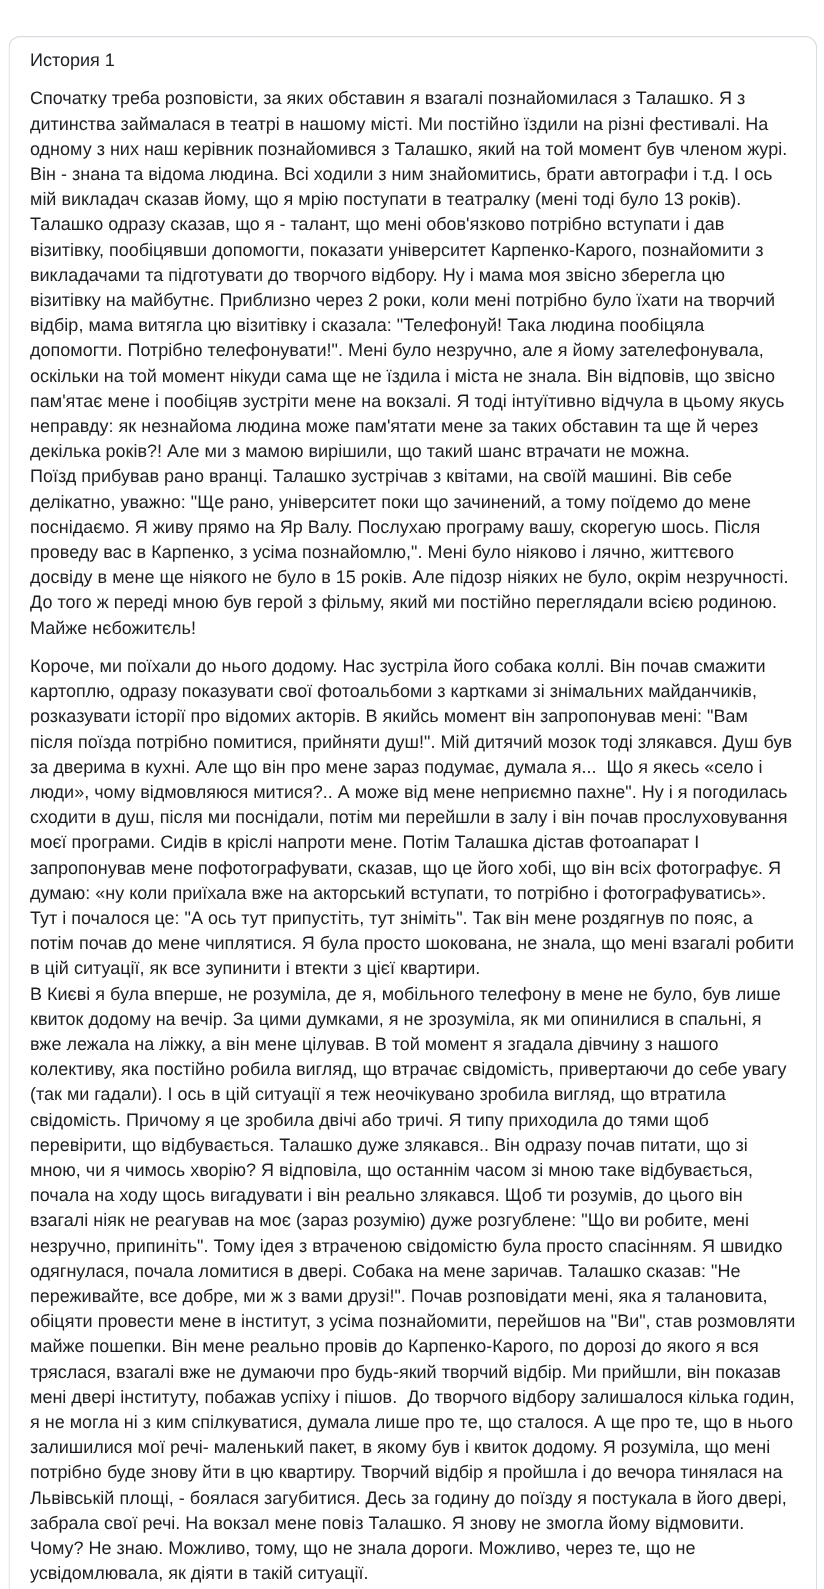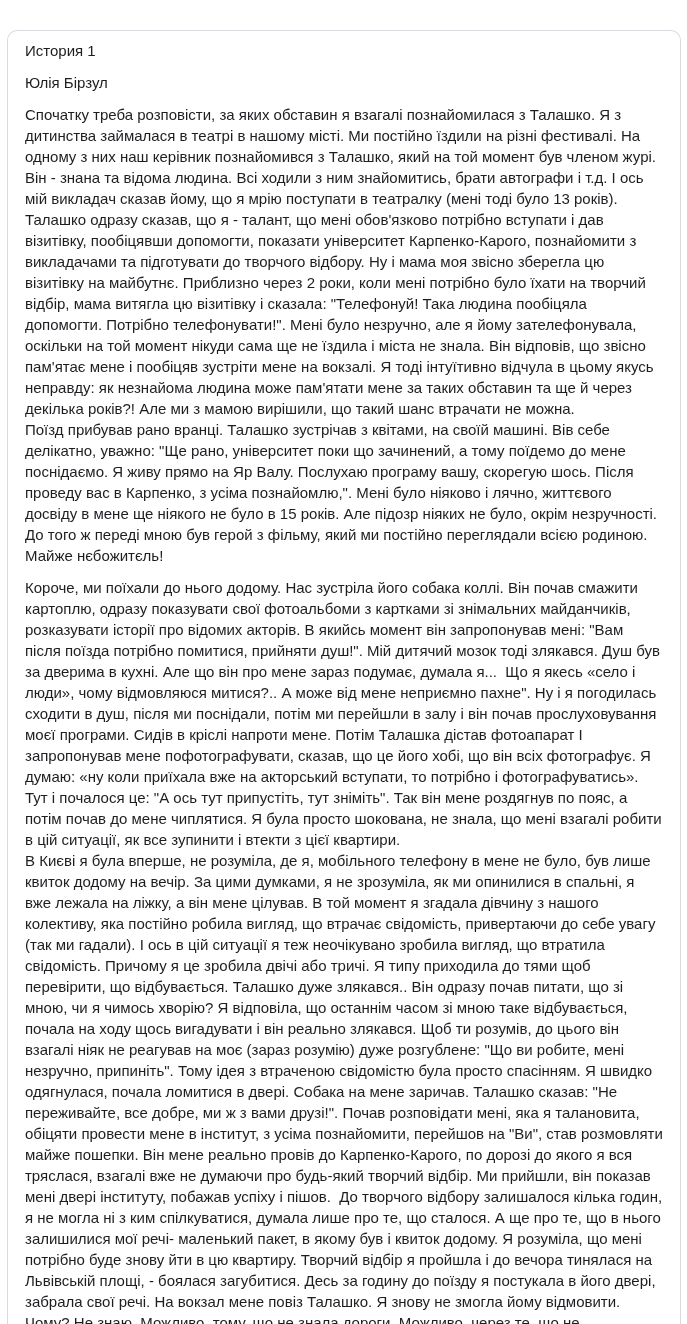--- a/index.html
+++ b/index.html
@@ -42,21 +42,20 @@
     white-space: pre-wrap;
     word-wrap: break-word;
   }
 </style>
 </head>
 <body>
 
 <div class="viewport">
   <div class="card">
     <div class="title">История 1</div>
-    <div class="author">Юлія Бірзул</div>
 
     <div class="paragraph">
       <div class="block">Спочатку треба розповісти, за яких обставин я взагалі познайомилася з Талашко. Я з дитинства займалася в театрі в нашому місті. Ми постійно їздили на різні фестивалі. На одному з них наш керівник познайомився з Талашко, який на той момент був членом журі. Він - знана та відома людина. Всі ходили з ним знайомитись, брати автографи і т.д. І ось мій викладач сказав йому, що я мрію поступати в театралку (мені тоді було 13 років). Талашко одразу сказав, що я - талант, що мені обов'язково потрібно вступати і дав візитівку, пообіцявши допомогти, показати університет Карпенко-Карого, познайомити з викладачами та підготувати до творчого відбору. Ну і мама моя звісно зберегла цю візитівку на майбутнє. Приблизно через 2 роки, коли мені потрібно було їхати на творчий відбір, мама витягла цю візитівку і сказала: "Телефонуй! Така людина пообіцяла допомогти. Потрібно телефонувати!". Мені було незручно, але я йому зателефонувала, оскільки на той момент нікуди сама ще не їздила і міста не знала. Він відповів, що звісно пам'ятає мене і пообіцяв зустріти мене на вокзалі. Я тоді інтуїтивно відчула в цьому якусь неправду: як незнайома людина може пам'ятати мене за таких обставин та ще й через декілька років?! Але ми з мамою вирішили, що такий шанс втрачати не можна.</div>
       <div class="block">Поїзд прибував рано вранці. Талашко зустрічав з квітами, на своїй машині. Вів себе делікатно, уважно: "Ще рано, університет поки що зачинений, а тому поїдемо до мене поснідаємо. Я живу прямо на Яр Валу. Послухаю програму вашу, скорегую шось. Після проведу вас в Карпенко, з усіма познайомлю,". Мені було ніяково і лячно, життєвого досвіду в мене ще ніякого не було в 15 років. Але підозр ніяких не було, окрім незручності. До того ж переді мною був герой з фільму, який ми постійно переглядали всією родиною. Майже нєбожитєль!</div>
     </div>
 
     <div class="paragraph">
       <div class="block">Короче, ми поїхали до нього додому. Нас зустріла його собака коллі. Він почав смажити картоплю, одразу показувати свої фотоальбоми з картками зі знімальних майданчиків, розказувати історії про відомих акторів. В якийсь момент він запропонував мені: "Вам після поїзда потрібно помитися, прийняти душ!". Мій дитячий мозок тоді злякався. Душ був за дверима в кухні. Але що він про мене зараз подумає, думала я...&nbsp; Що я якесь «село і люди», чому відмовляюся митися?.. А може від мене неприємно пахне". Ну і я погодилась сходити в душ, після ми поснідали, потім ми перейшли в залу і він почав прослуховування моєї програми. Сидів в кріслі напроти мене. Потім Талашка дістав фотоапарат І запропонував мене пофотографувати, сказав, що це його хобі, що він всіх фотографує. Я думаю: «ну коли приїхала вже на акторський вступати, то потрібно і фотографуватись». Тут і почалося це: "А ось тут припустіть, тут зніміть". Так він мене роздягнув по пояс, а потім почав до мене чиплятися. Я була просто шокована, не знала, що мені взагалі робити в цій ситуації, як все зупинити і втекти з цієї квартири.</div>
       <div class="block">В Києві я була вперше, не розуміла, де я, мобільного телефону в мене не було, був лише квиток додому на вечір. За цими думками, я не зрозуміла, як ми опинилися в спальні, я вже лежала на ліжку, а він мене цілував. В той момент я згадала дівчину з нашого колективу, яка постійно робила вигляд, що втрачає свідомість, привертаючи до себе увагу (так ми гадали). І ось в цій ситуації я теж неочікувано зробила вигляд, що втратила свідомість. Причому я це зробила двічі або тричі. Я типу приходила до тями щоб перевірити, що відбувається. Талашко дуже злякався.. Він одразу почав питати, що зі мною, чи я чимось хворію? Я відповіла, що останнім часом зі мною таке відбувається, почала на ходу щось вигадувати і він реально злякався. Щоб ти розумів, до цього він взагалі ніяк не реагував на моє (зараз розумію) дуже розгублене: "Що ви робите, мені незручно, припиніть". Тому ідея з втраченою свідомістю була просто спасінням. Я швидко одягнулася, почала ломитися в двері. Собака на мене заричав. Талашко сказав: "Не переживайте, все добре, ми ж з вами друзі!". Почав розповідати мені, яка я талановита, обіцяти провести мене в інститут, з усіма познайомити, перейшов на "Ви", став розмовляти майже пошепки. Він мене реально провів до Карпенко-Карого, по дорозі до якого я вся тряслася, взагалі вже не думаючи про будь-який творчий відбір. Ми прийшли, він показав мені двері інституту, побажав успіху і пішов.&nbsp; До творчого відбору залишалося кілька годин, я не могла ні з ким спілкуватися, думала лише про те, що сталося. А ще про те, що в нього залишилися мої речі- маленький пакет, в якому був і квиток додому. Я розуміла, що мені потрібно буде знову йти в цю квартиру. Творчий відбір я пройшла і до вечора тинялася на Львівській площі, - боялася загубитися. Десь за годину до поїзду я постукала в його двері, забрала свої речі. На вокзал мене повіз Талашко. Я знову не змогла йому відмовити. Чому? Не знаю. Можливо, тому, що не знала дороги. Можливо, через те, що не усвідомлювала, як діяти в такій ситуації.</div>
 

